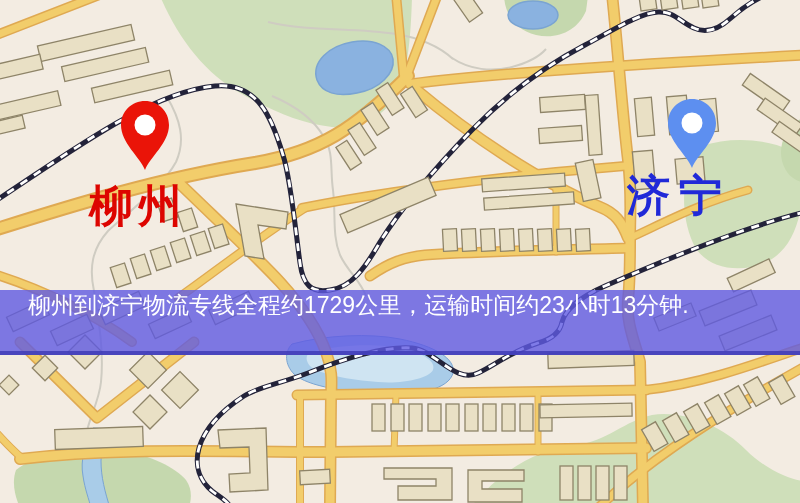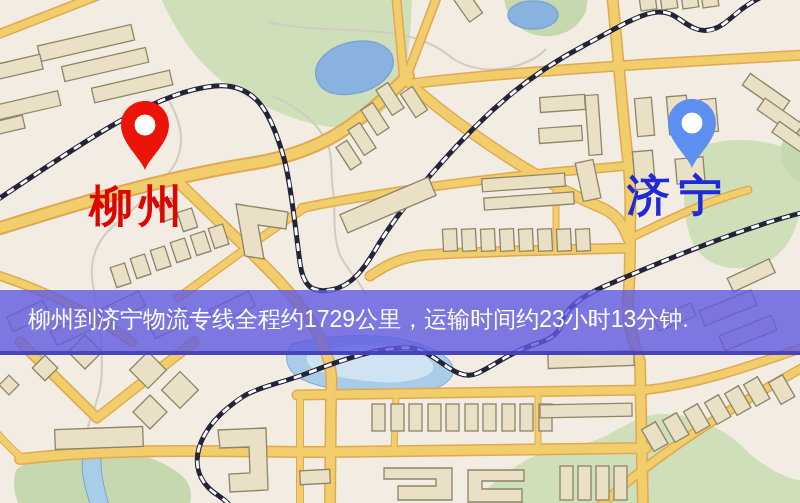--- a/index.html
+++ b/index.html
@@ -21,21 +21,21 @@
   .rail-i{fill:none;stroke:#ffffff;stroke-width:2.8;stroke-dasharray:8 8;}
   .bld{fill:var(--building,#e9e0c5);stroke:var(--building_stroke,#8e8468);stroke-width:1.3;}
   .pin-red{fill:var(--origin_pin,#ea1408);}
   .pin-blue{fill:var(--dest_pin,#5d8ff0);}
   .city-label{font-family:"Liberation Serif","DejaVu Serif",serif;font-weight:bold;}
   .origin-label{fill:var(--origin_label,#dd0500);font-size:44px;letter-spacing:5px;}
   .dest-label{fill:var(--dest_label,#2029d8);font-size:43px;letter-spacing:9px;}
   .banner{
     position:absolute;left:0;right:0;top:290px;height:65px;
     background:var(--banner_bg,rgba(95,90,226,.8));
-    display:flex;align-items:center;box-sizing:border-box;
+    display:flex;box-sizing:border-box;
     padding:0 10px 6px 28px;z-index:5;
   }
   .banner::after{
     content:"";position:absolute;left:0;right:0;bottom:0;height:4px;
     background:var(--banner_edge,rgba(64,60,182,.85));
   }
   .banner-text{color:var(--banner_text,#fff);font-size:23px;white-space:nowrap;}
 </style>
 </head>
 <body>

